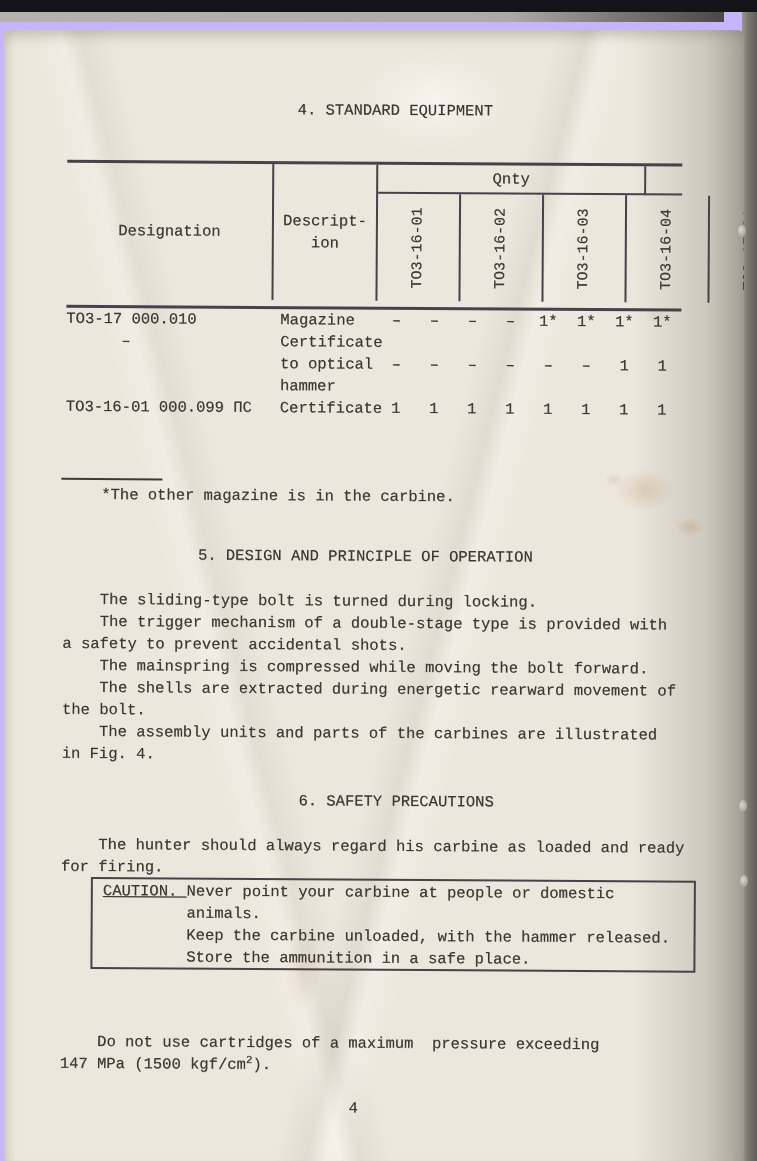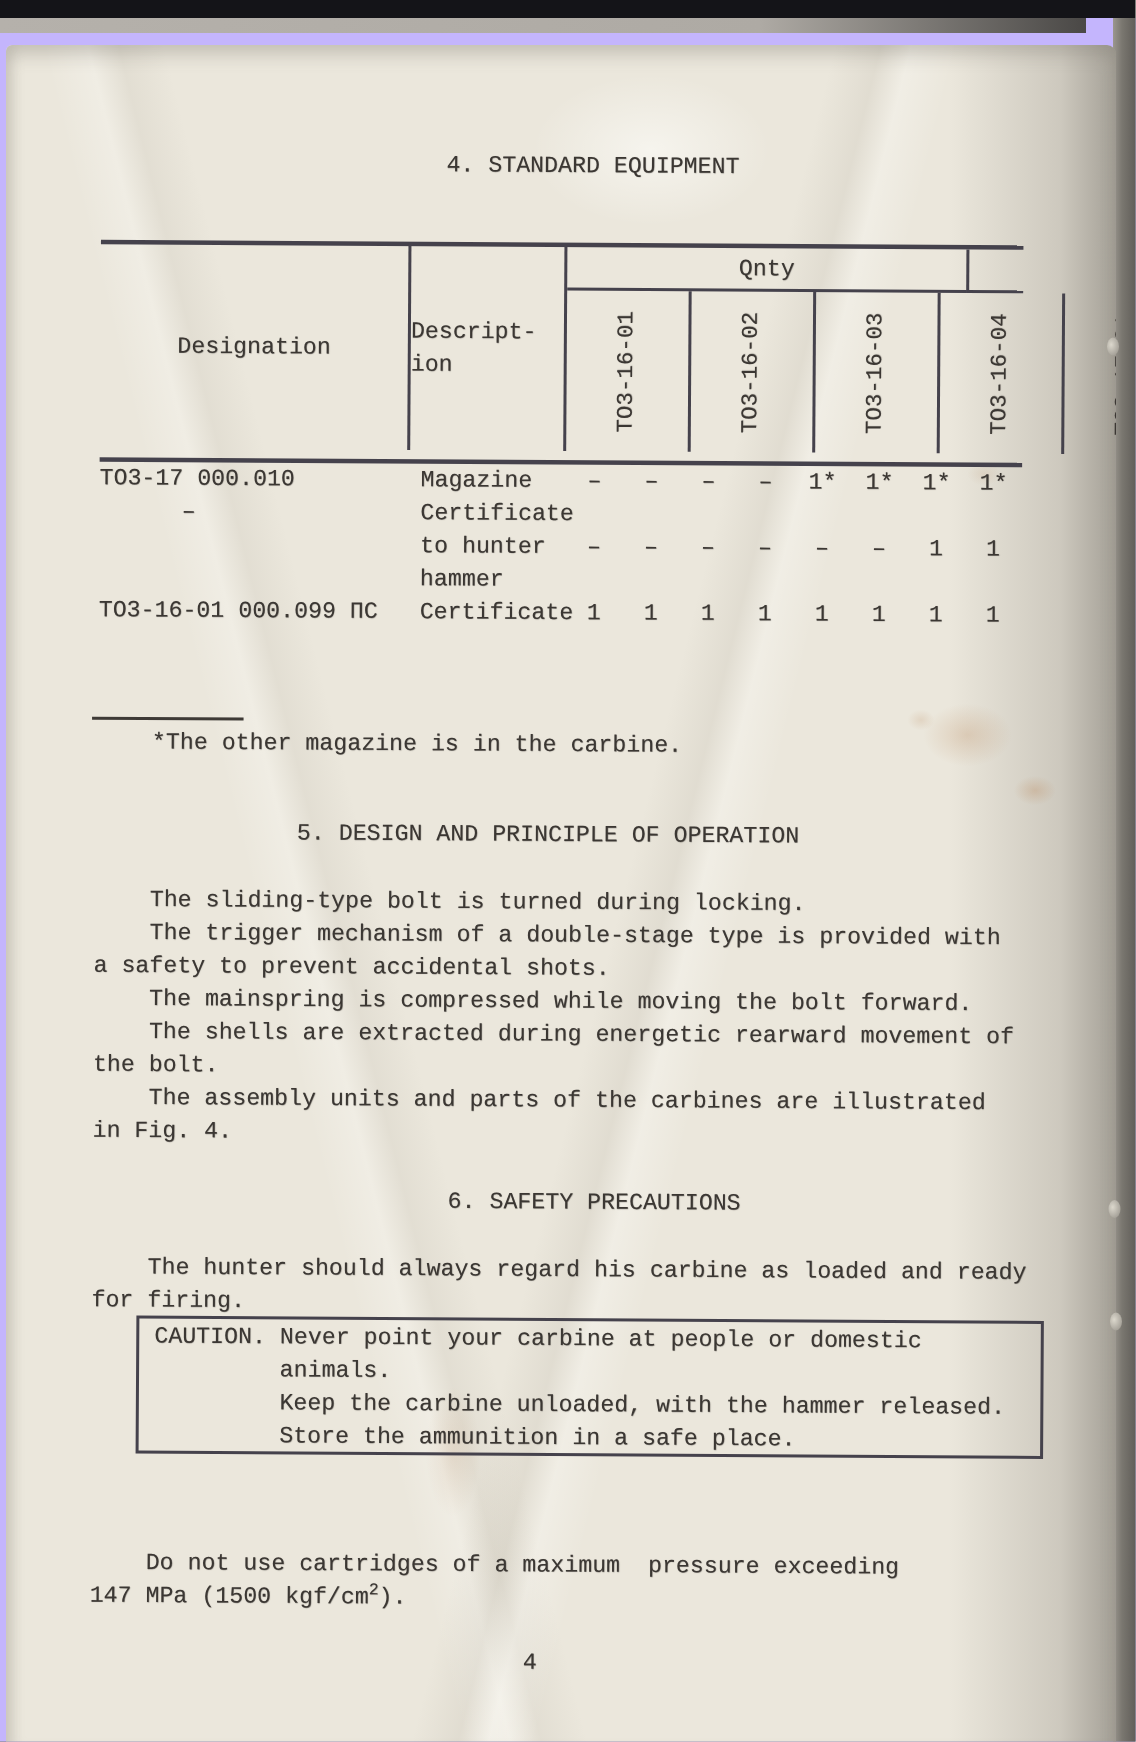--- a/index.html
+++ b/index.html
@@ -39,21 +39,21 @@
   .heading{white-space:pre;}
 
   
   .eq-table{position:absolute;left:67px;top:148px;width:615px;height:259px;}
   .thead{position:absolute;left:0;top:0;width:615px;height:142px;
     border-top:3px solid #45424c;border-bottom:3px solid #45424c;box-sizing:content-box;}
   .th-designation{position:absolute;left:0;top:0;width:205px;height:136px;
     display:flex;align-items:center;justify-content:center;}
   .th-description{position:absolute;left:205px;top:0;width:106px;height:136px;
     border-left:2px solid #45424c;border-right:2px solid #45424c;box-sizing:border-box;
-    display:flex;flex-direction:column;align-items:flex-start;justify-content:center;}
+    display:flex;flex-direction:column;align-items:center;justify-content:center;}
   .th-qnty{position:absolute;left:311px;top:0;width:266px;height:29px;
     border-bottom:2px solid #45424c;box-sizing:border-box;
     display:flex;align-items:center;justify-content:center;}
   .th-gap8{position:absolute;left:577px;top:0;width:38px;height:29px;
     border-left:2px solid #45424c;border-bottom:2px solid #45424c;box-sizing:border-box;}
   .th-models{position:absolute;left:311px;top:29px;width:304px;height:107px;
     display:grid;grid-template-columns:repeat(8,1fr);}
   .model-cell{border-right:2px solid #45424c;box-sizing:border-box;
     display:flex;align-items:center;justify-content:center;overflow:visible;}
   .model-cell:last-child{border-right:none;}
@@ -62,21 +62,21 @@
   .trow{display:grid;grid-template-columns:205px 106px repeat(8,38px);height:22px;line-height:22px;}
   .td-des{white-space:nowrap;}
   .td-des.dash{padding-left:55px;}
   .td-desc{padding-left:9px;white-space:nowrap;}
   .td-qty{text-align:center;}
 
   
   .caution-box{position:absolute;left:95px;top:865px;width:605px;height:92px;
     border:2px solid #45424c;box-sizing:border-box;
     display:flex;align-items:flex-start;padding:1px 0 0 10px;}
-  .caution-label{white-space:pre;}
+  .caution-label{white-space:pre;text-decoration:underline;}
   .footnote-rule{position:absolute;left:63px;top:466px;width:101px;height:2px;background:#3e3a36;}
   sup{font-size:11px;line-height:0;vertical-align:6px;}
 </style>
 </head>
 <body>
 
 <div class="stage">
   <div class="top-strip"></div>
   <div class="right-gutter"></div>
 
@@ -137,21 +137,21 @@
               <div></div>
               <div></div>
               <div></div>
               <div></div>
               <div></div>
               <div></div>
           </div>
 
           <div class="trow">
             <div class="td-des"></div>
-            <div class="td-desc">to hunter</div>
+            <div class="td-desc">to optical</div>
             <div class="td-qty">–</div>
             <div class="td-qty">–</div>
             <div class="td-qty">–</div>
             <div class="td-qty">–</div>
             <div class="td-qty">–</div>
             <div class="td-qty">–</div>
             <div class="td-qty">1</div>
             <div class="td-qty">1</div>
           </div>
 

